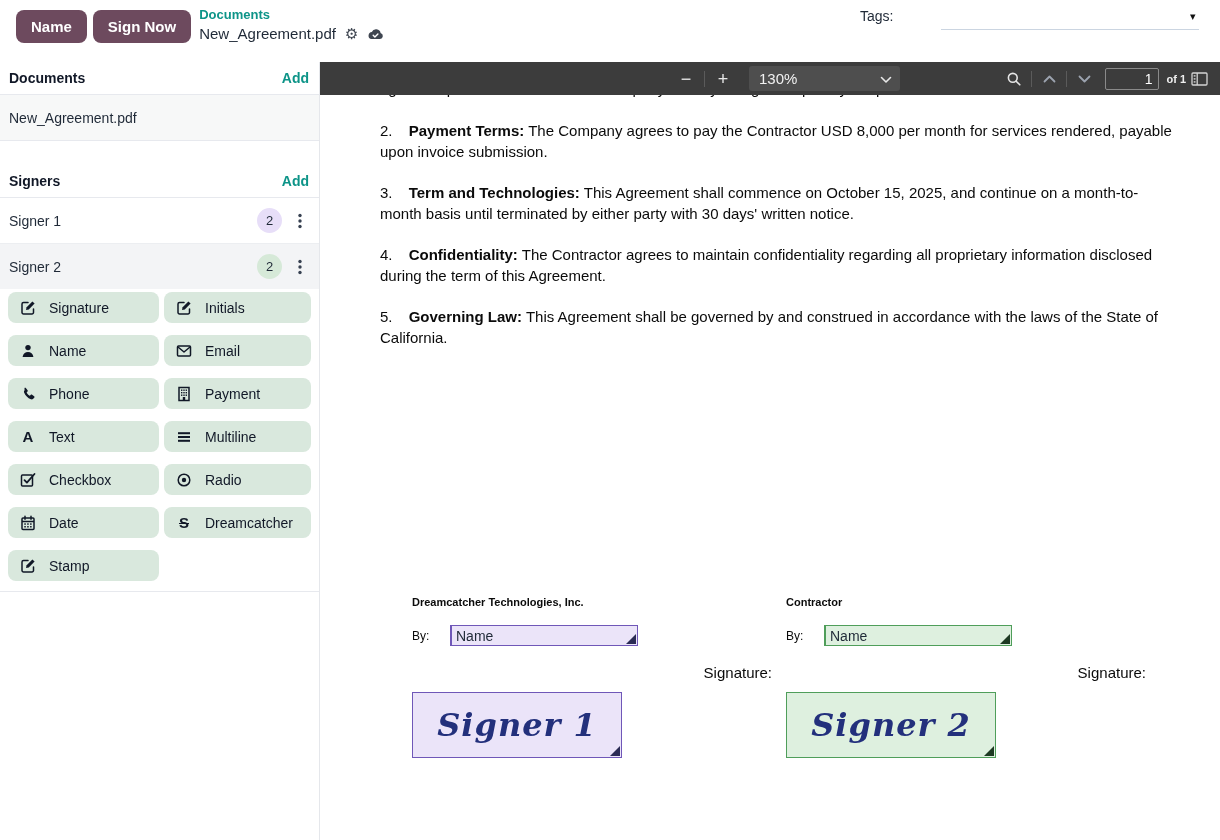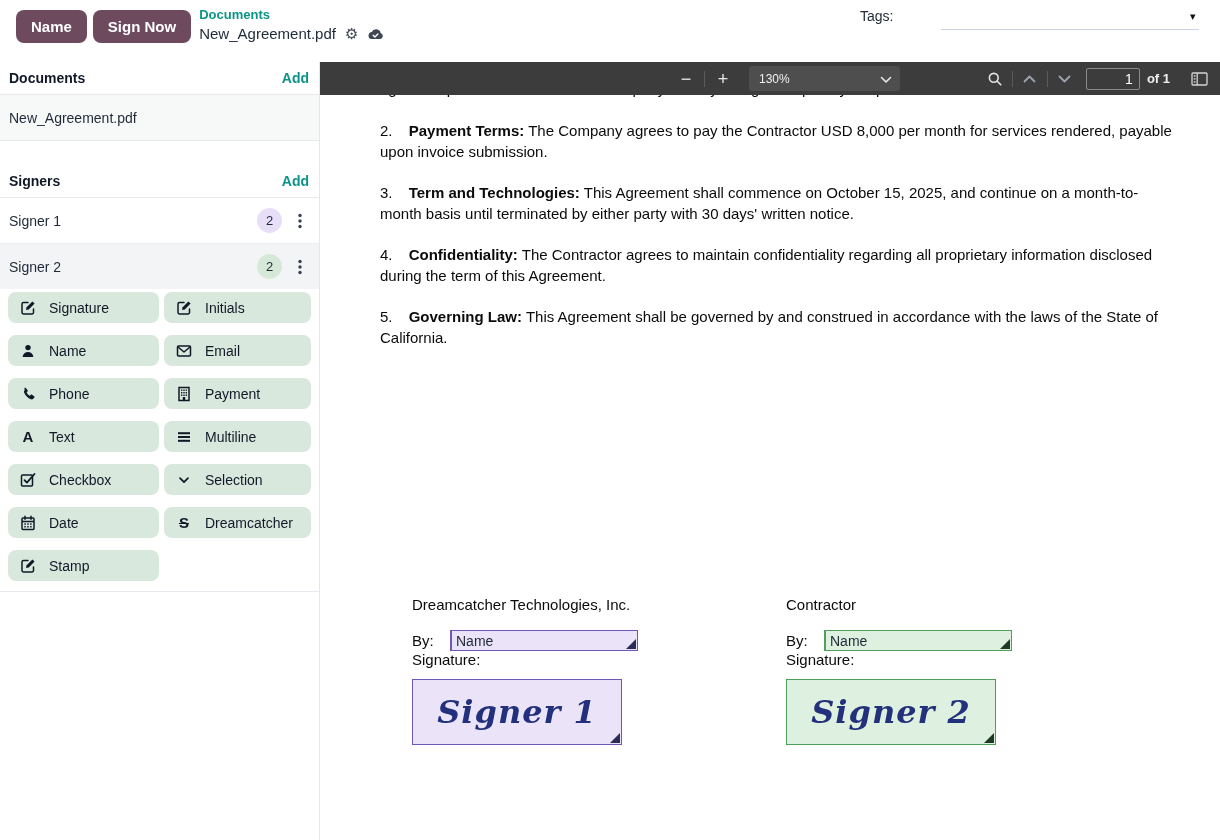--- a/index.html
+++ b/index.html
@@ -47,41 +47,41 @@
   }
   .fb-icon{width:16px;height:16px;display:flex;align-items:center;justify-content:center;flex:none;}
   .fb-char{font-size:15px;font-weight:700;color:#111827;line-height:1;}
   .fb-char.strike{text-decoration:line-through;font-weight:600;}
   
   .viewer{position:absolute;left:320px;top:62px;width:900px;height:778px;background:#fff;}
   .pdf-toolbar{height:33px;background:#3c3c3c;display:flex;align-items:center;color:#eee;}
   .tb-sep{width:1px;height:16px;background:#5b5b5b;margin:0 4px;}
   .tb-btn{background:none;border:none;color:#e8e8e8;font-size:18px;width:28px;height:24px;line-height:22px;cursor:pointer;font-family:inherit;padding:0;}
   .zoom-select{width:133px;height:25px;background:#4e4e4e;border-radius:3px;margin-left:12px;display:flex;align-items:center;padding:0 8px 0 10px;cursor:pointer;}
-  .zoom-value{font-size:12px;color:#f1f1f1;}
+  .zoom-value{font-size:15px;color:#f1f1f1;}
   .zoom-chevron{margin-left:auto;}
   .tb-right{margin-left:auto;display:flex;align-items:center;margin-right:8px;}
   .tb-icon-btn{background:none;border:none;width:26px;height:24px;display:flex;align-items:center;justify-content:center;cursor:pointer;padding:0;}
   .page-input{width:44px;height:20px;background:#3c3c3c;border:1px solid #8a8a8a;border-radius:2px;color:#fff;font-size:14px;text-align:right;padding:0 6px 0 2px;margin:0 7px 0 8px;font-family:inherit;}
-  .page-count{font-size:13px;color:#efefef;font-weight:600;margin-right:16px;white-space:nowrap;}
+  .page-count{font-size:11px;color:#efefef;font-weight:600;margin-right:0;white-space:nowrap;}
   
   .doc-page{position:relative;height:745px;background:#fff;overflow:hidden;color:#0b0b0b;}
   .clipped-line{position:absolute;top:-15px;left:60px;font-size:15px;white-space:nowrap;}
   .doc-text{position:absolute;top:25px;left:60px;width:795px;font-size:15px;line-height:21px;}
   .doc-p{margin:0 0 20px 0;}
   .doc-p b{font-weight:700;padding-left:12px;}
   .witness{margin-top:46px;}
   .sig-col{position:absolute;top:501px;width:360px;}
   .sig-col.left{left:92px;}
   .sig-col.right{left:466px;}
-  .party-name{font-size:15px;font-weight:400;}
+  .party-name{font-size:11px;font-weight:700;}
   .by-row{margin-top:17px;display:flex;align-items:center;}
-  .by-label{font-size:15px;width:38px;}
+  .by-label{font-size:12px;width:38px;}
   .name-field{position:relative;width:188px;height:21px;border:1px solid;border-left-width:2px;display:flex;align-items:center;padding-left:4px;box-sizing:border-box;font-size:14px;color:#1f2937;cursor:pointer;}
-  .sig-label{font-size:15px;}
+  .sig-label{margin-top:18px;font-size:15px;text-align:right;}
   .sig-box{position:relative;margin-top:11px;width:210px;height:66px;border:1px solid;display:flex;align-items:center;justify-content:center;box-sizing:border-box;cursor:pointer;}
   .sig-script{font-family:"DejaVu Serif",serif;font-style:italic;font-weight:600;font-size:32px;letter-spacing:1px;white-space:nowrap;}
   .corner{position:absolute;right:1px;bottom:1px;width:0;height:0;border-left:10px solid transparent;border-bottom:10px solid #222;}
 </style>
 </head>
 <body>
 
 <div class="app-header">
   <button class="btn-plum btn-send">Name</button>
   <button class="btn-plum btn-sign">Sign Now</button>
@@ -234,24 +234,25 @@
           <svg width="16" height="16" viewBox="0 0 16 16">
             <rect x="1.5" y="3" width="11" height="11" rx="1" fill="none" stroke="#111827" stroke-width="1.5"></rect>
             <path d="M4.5 8.2l2.4 2.4L14.5 2" fill="none" stroke="#111827" stroke-width="1.8" stroke-linecap="round" stroke-linejoin="round"></path>
           </svg>
         </span>
       <span class="fb-label">Checkbox</span>
     </button>
     <button class="field-btn">
       <span class="fb-icon">
           <svg width="16" height="16" viewBox="0 0 16 16">
-            <path d="M4 6.2l4 4 4-4" fill="none" stroke="#111827" stroke-width="1.7" stroke-linecap="round" stroke-linejoin="round"></path>
-          </svg>
-        </span>
-      <span class="fb-label">Selection</span>
+            <circle cx="8" cy="8" r="5.8" fill="none" stroke="#111827" stroke-width="1.5"></circle>
+            <circle cx="8" cy="8" r="2.2" fill="#111827"></circle>
+          </svg>
+        </span>
+      <span class="fb-label">Radio</span>
     </button>
     <button class="field-btn">
       <span class="fb-icon">
           <svg width="16" height="16" viewBox="0 0 16 16">
             <rect x="2" y="3" width="12" height="11.5" rx="1" fill="none" stroke="#111827" stroke-width="1.5"></rect>
             <path d="M5 1.2v3M11 1.2v3" stroke="#111827" stroke-width="1.5" stroke-linecap="round"></path>
             <path d="M2 6.5h12" stroke="#111827" stroke-width="1.5"></path>
             <g fill="#111827">
               <rect x="4.3" y="8.3" width="1.5" height="1.5"></rect>
               <rect x="7.2" y="8.3" width="1.5" height="1.5"></rect>

